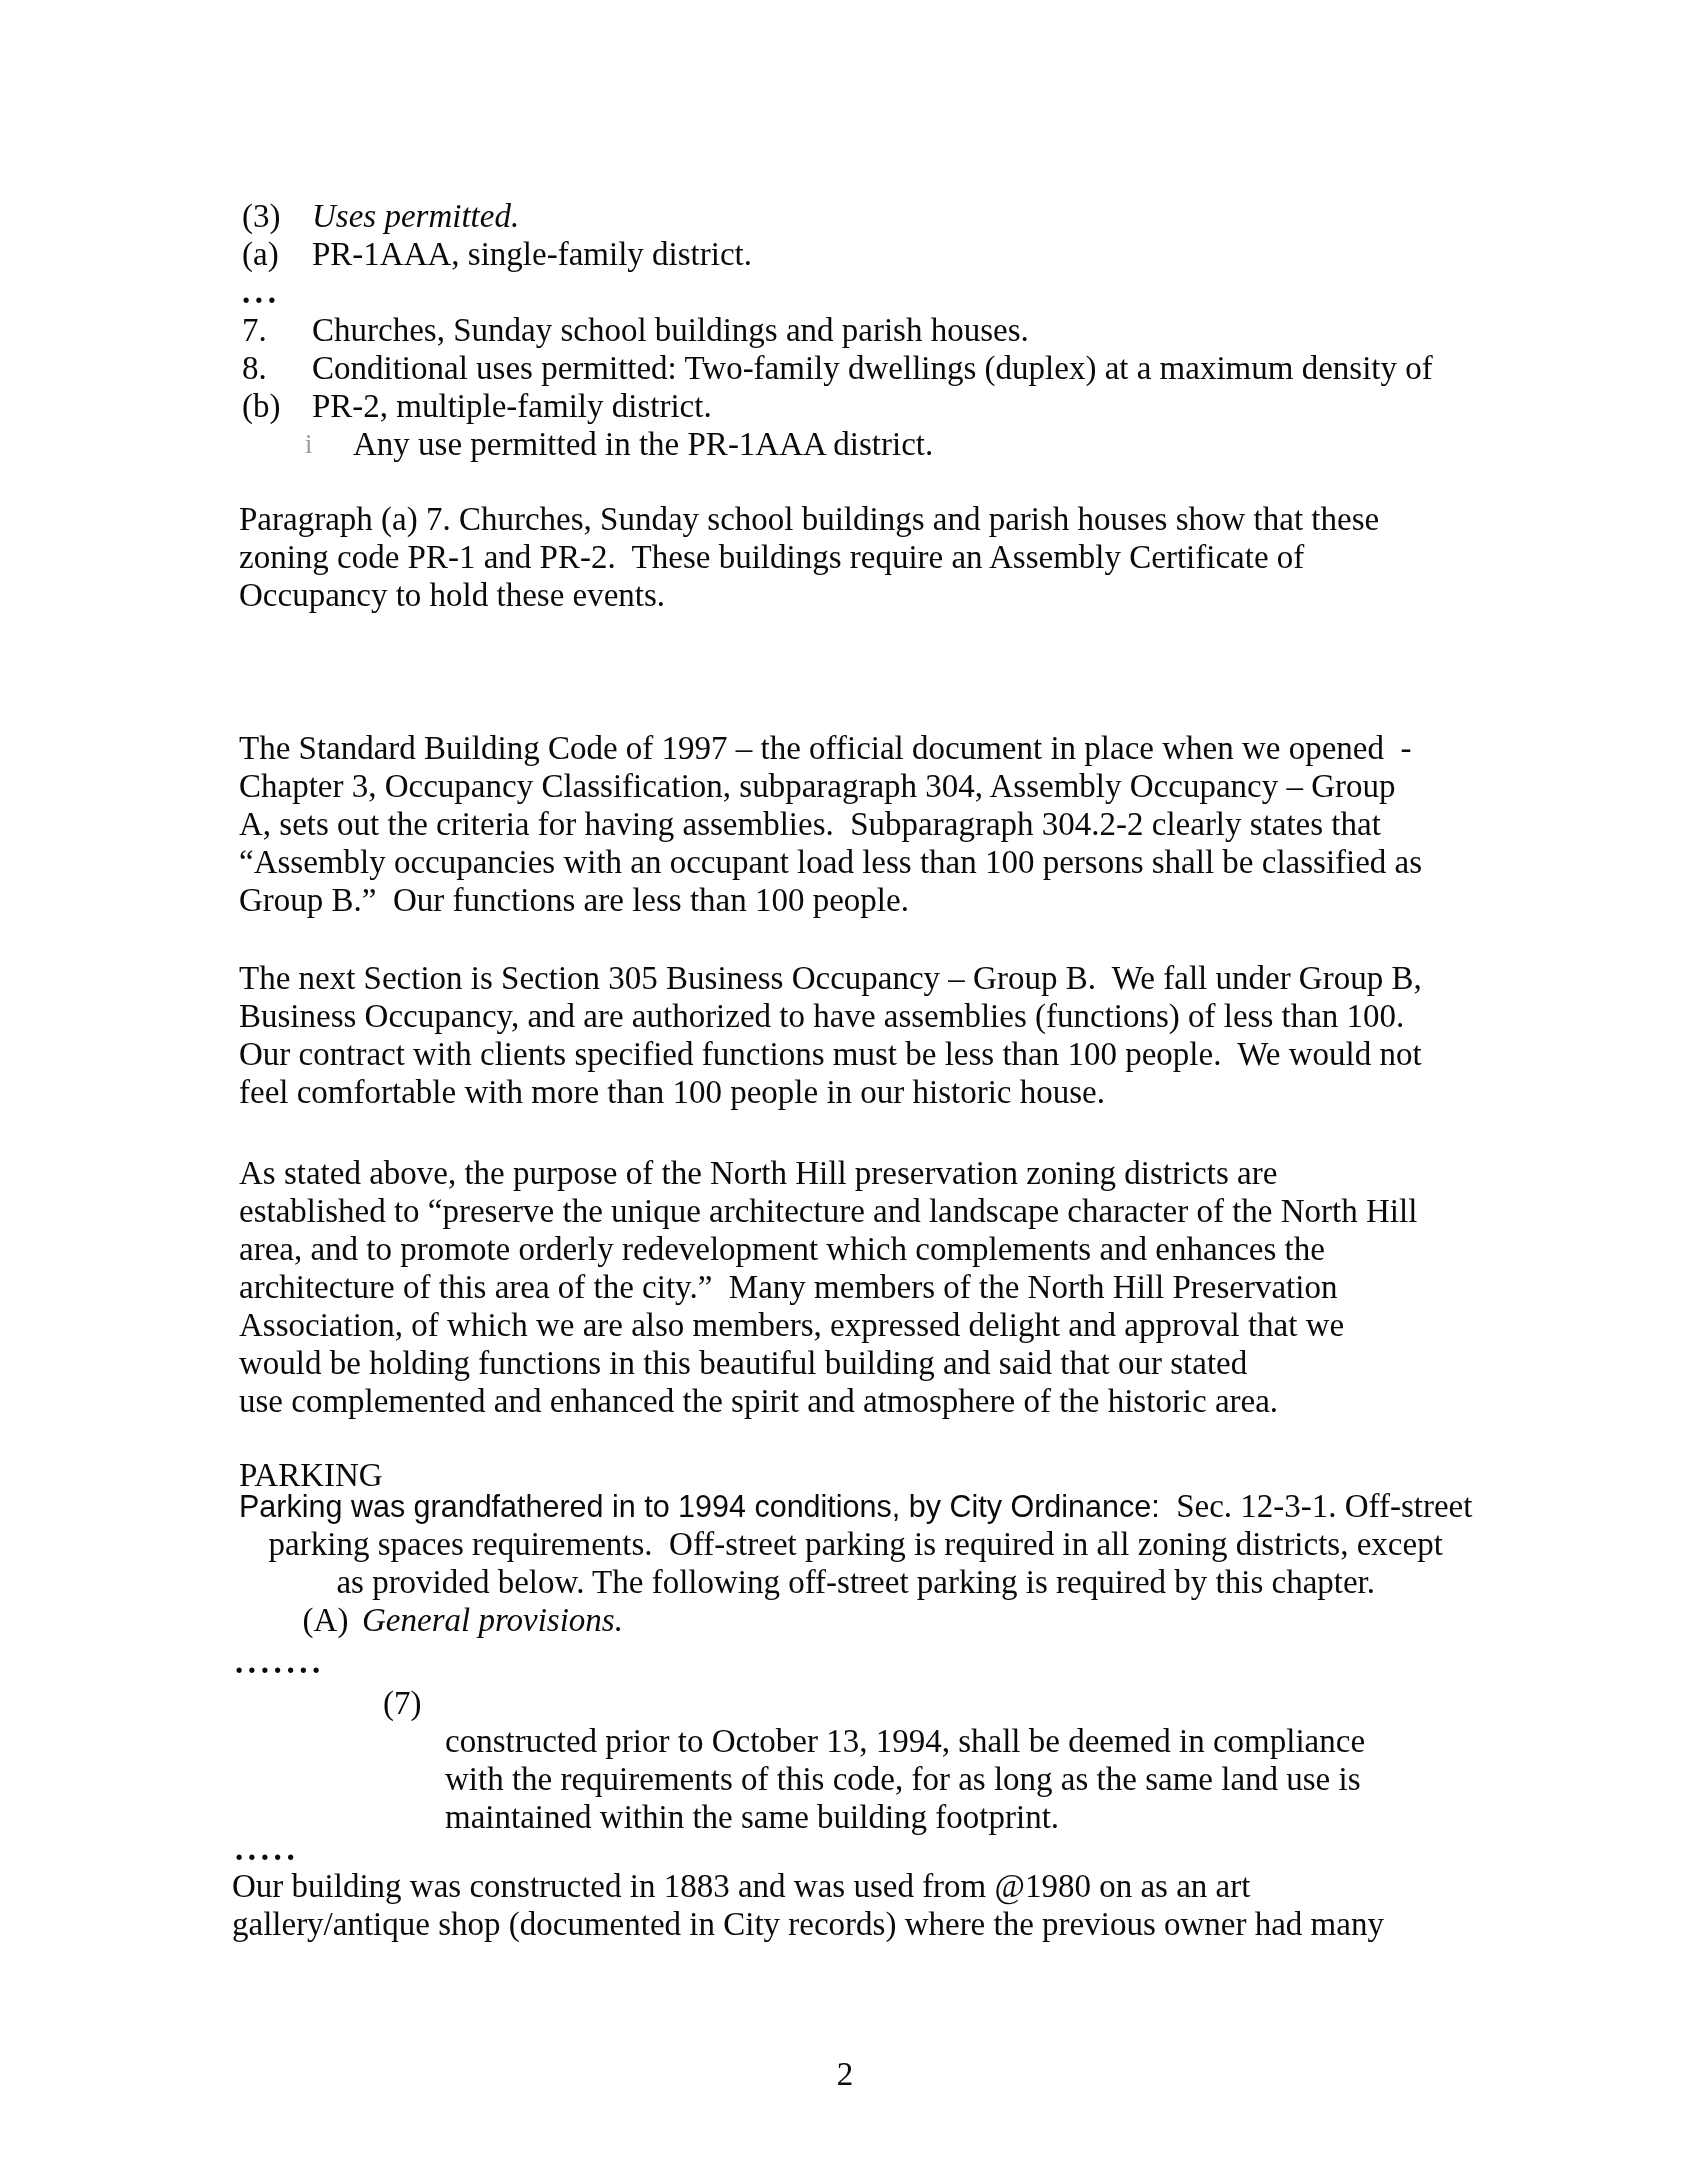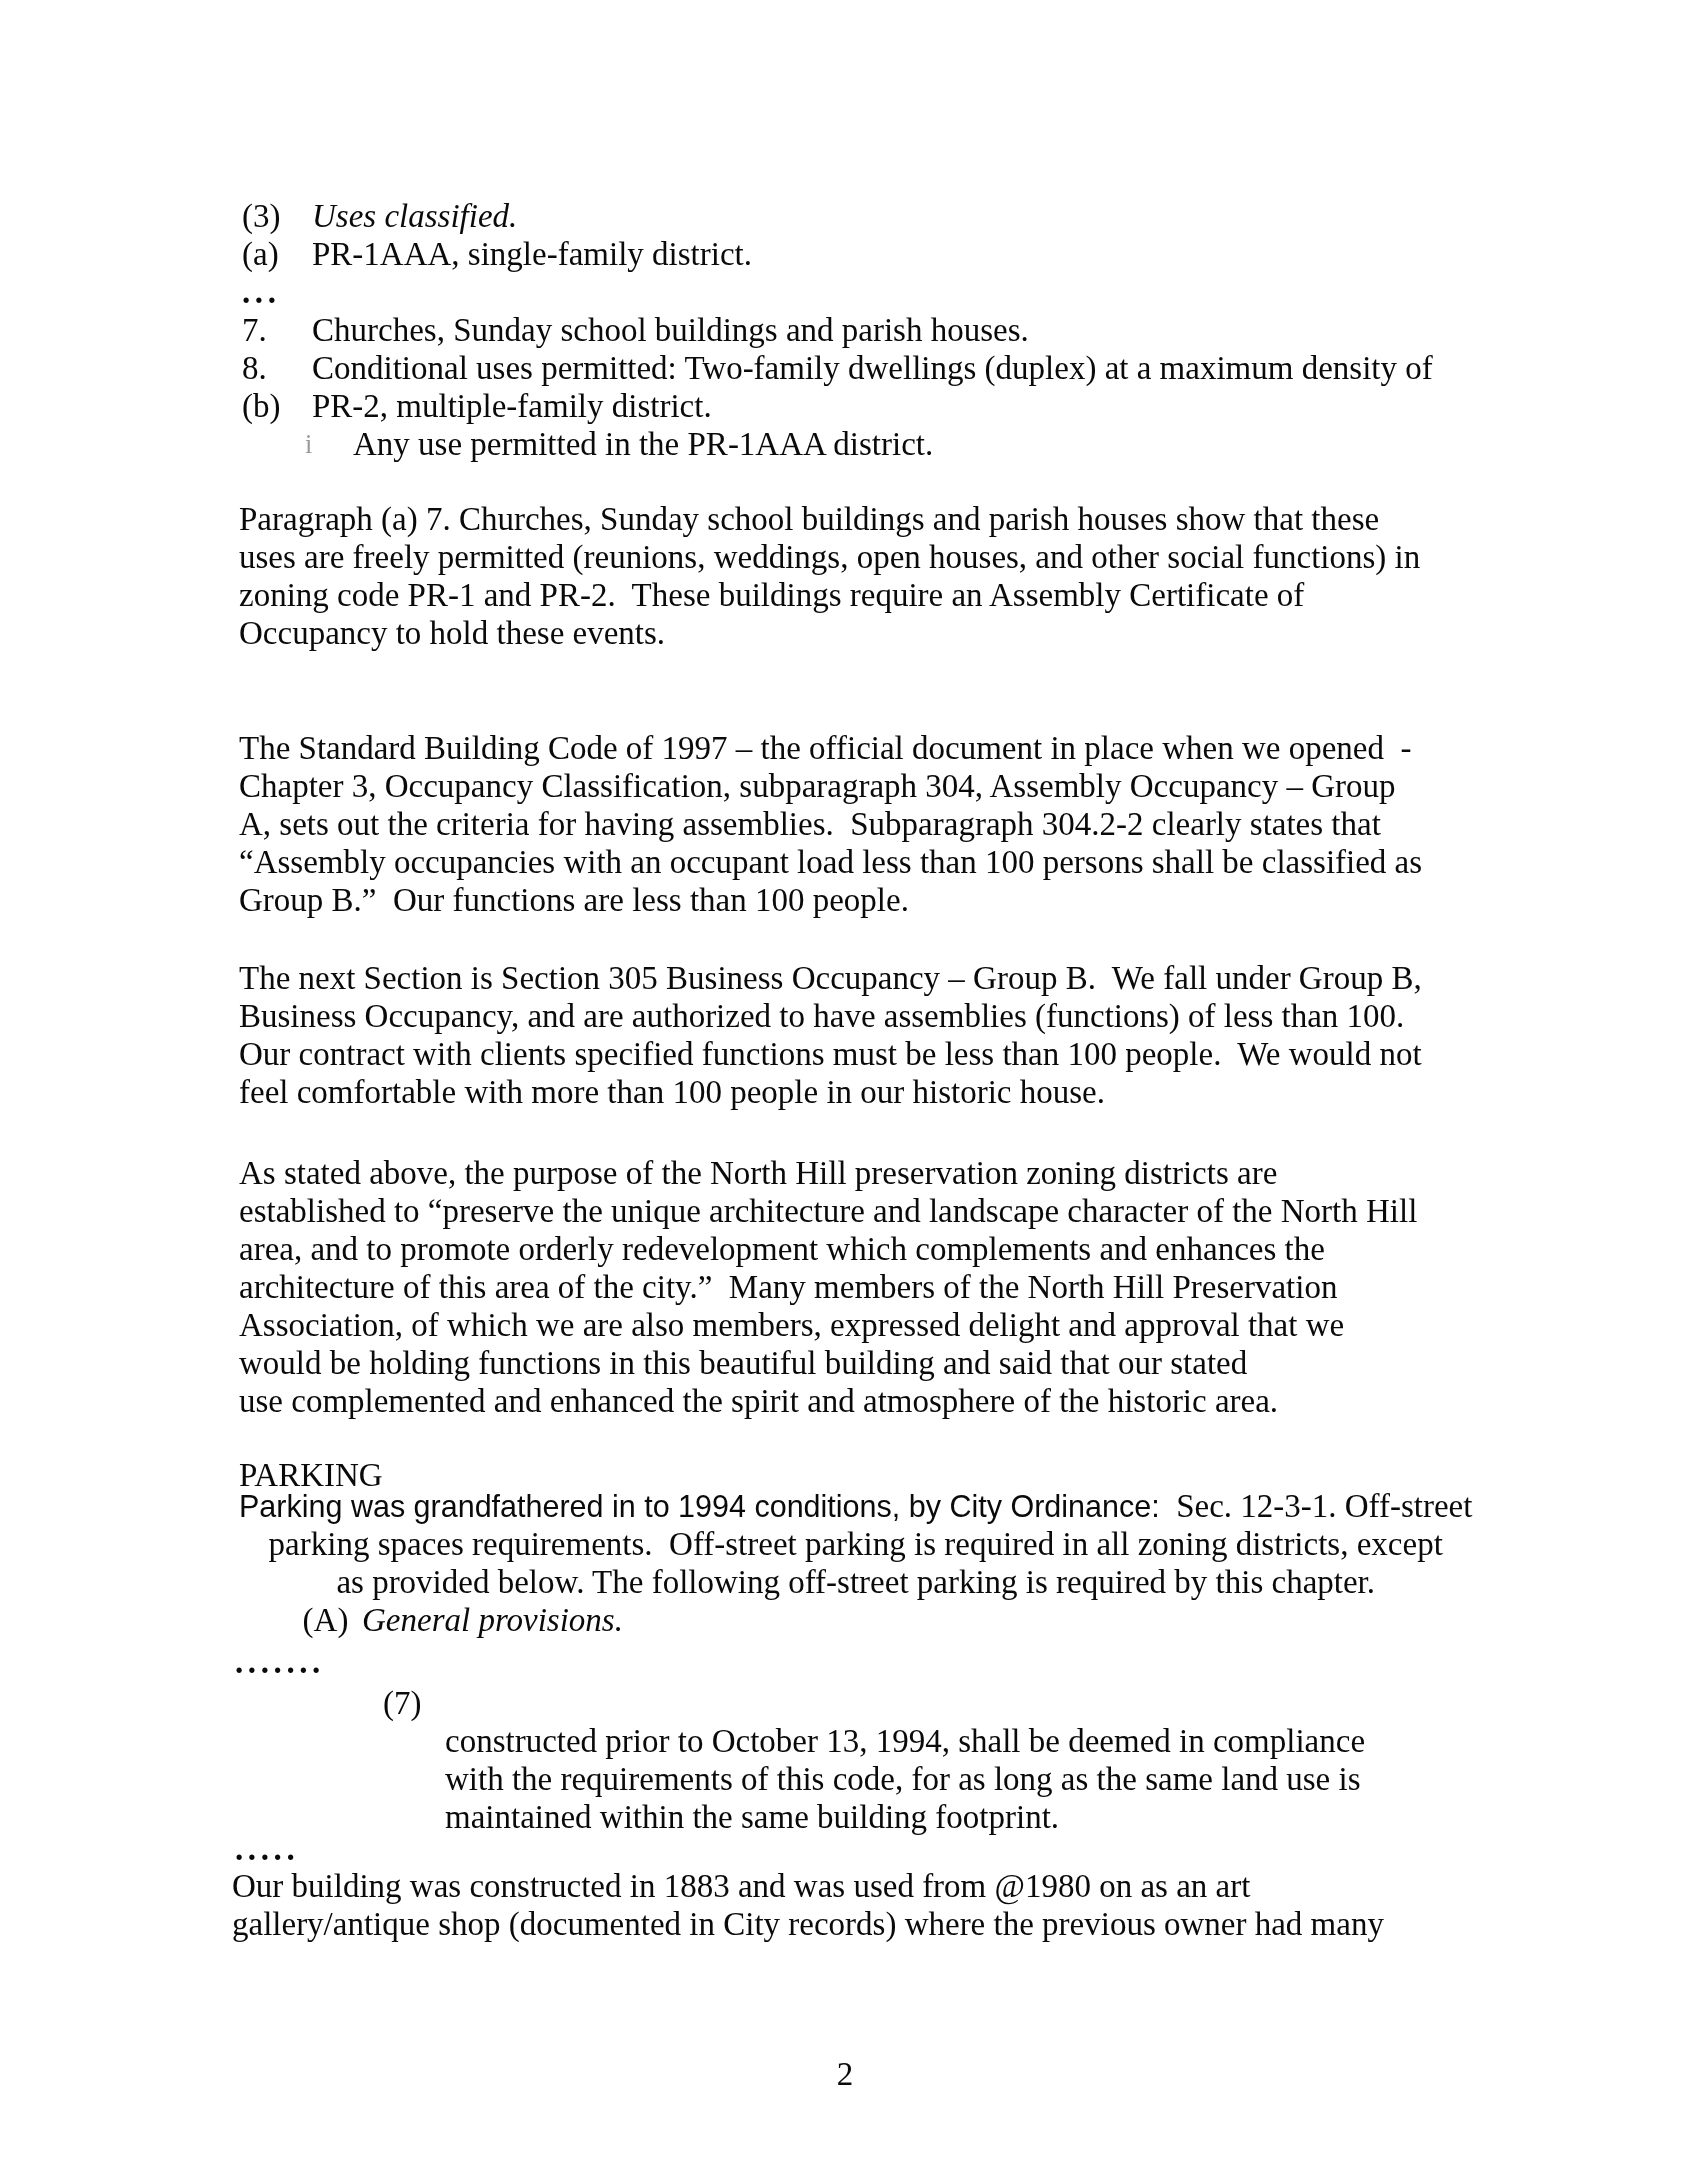--- a/index.html
+++ b/index.html
@@ -25,21 +25,21 @@
   .gen-marker { flex:0 0 73px; width:73px; }
   .item7-marker { flex:0 0 60px; width:60px; }
   .item7-cont { padding-left:62px; }
   .page-num { left:0; top:2055px; width:1690px; text-align:center; }
 </style>
 </head>
 <body>
 
 <div class="block" style="left:242px; top:197px;">
   <div class="flexline">
-    <span class="marker">(3)</span><span class="italic">Uses classified.</span>
+    <span class="marker">(3)</span><span class="italic">Uses permitted.</span>
   </div>
   <div class="flexline">
     <span class="marker">(a)</span><span>PR-1AAA, single-family district.</span>
   </div>
   <div class="line dots">...</div>
   <div class="flexline">
     <span class="marker">7.</span><span>Churches, Sunday school buildings and parish houses.</span>
   </div>
   <div class="flexline">
     <span class="marker">8.</span><span>Conditional uses permitted: Two-family dwellings (duplex) at a maximum density of</span>
@@ -47,21 +47,20 @@
   <div class="flexline">
     <span class="marker">(b)</span><span>PR-2, multiple-family district.</span>
   </div>
   <div class="flexline indent-any">
     <span class="faint">i</span><span>Any use permitted in the PR-1AAA district.</span>
   </div>
 </div>
 
 <div class="block" style="left:239px; top:500px;">
   <div class="line">Paragraph (a) 7. Churches, Sunday school buildings and parish houses show that these</div>
-  <div class="line">uses are freely permitted (reunions, weddings, open houses, and other social functions) in</div>
   <div class="line">zoning code PR-1 and PR-2.  These buildings require an Assembly Certificate of</div>
   <div class="line">Occupancy to hold these events.</div>
 </div>
 
 <div class="block" style="left:239px; top:729px;">
   <div class="line">The Standard Building Code of 1997 – the official document in place when we opened  -</div>
   <div class="line">Chapter 3, Occupancy Classification, subparagraph 304, Assembly Occupancy – Group</div>
   <div class="line">A, sets out the criteria for having assemblies.  Subparagraph 304.2-2 clearly states that</div>
   <div class="line">“Assembly occupancies with an occupant load less than 100 persons shall be classified as</div>
   <div class="line">Group B.”  Our functions are less than 100 people.</div>

